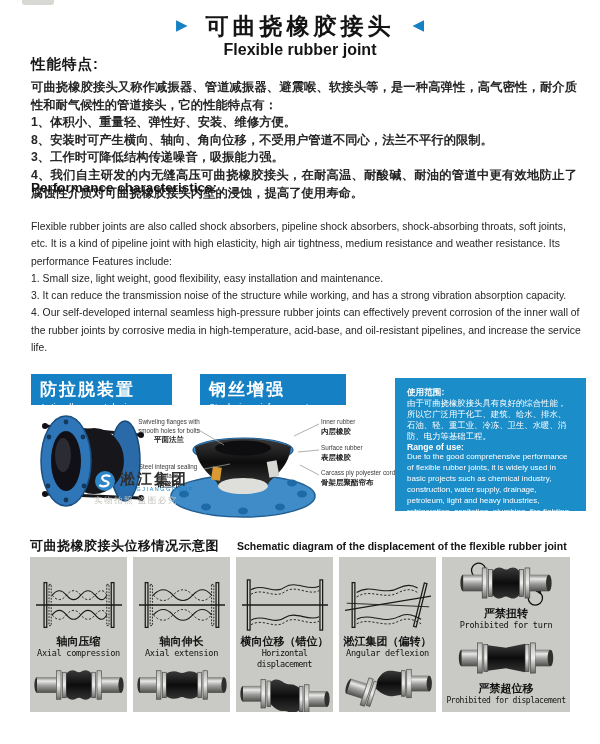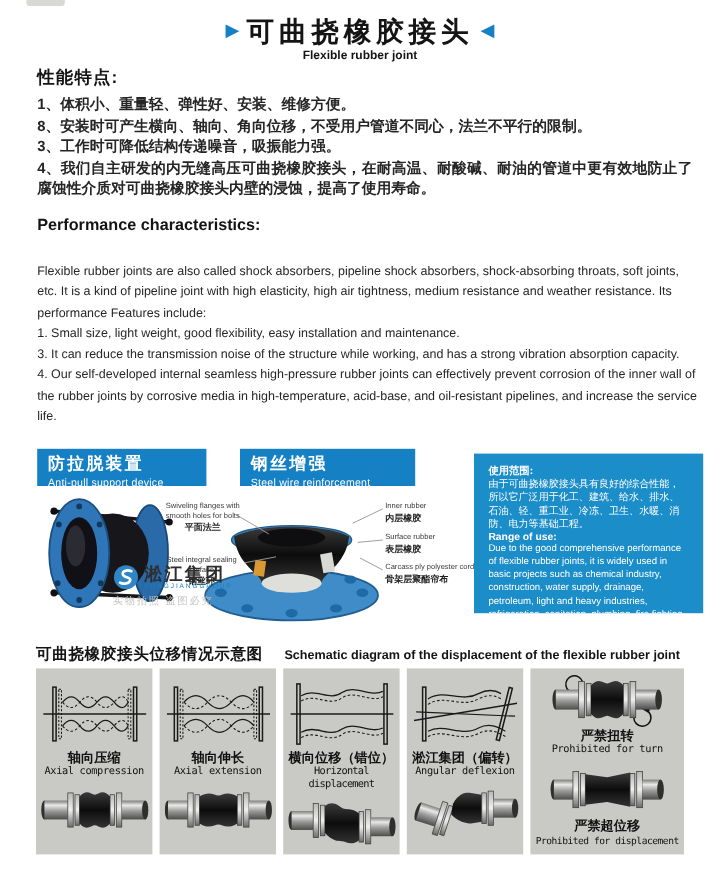--- a/index.html
+++ b/index.html
@@ -4,35 +4,35 @@
 <style>
   html,body{margin:0;padding:0;background:#fff;}
   .page{position:relative;width:600px;height:744px;background:#ffffff;overflow:hidden;
         font-family:"Liberation Sans","DejaVu Sans",sans-serif;color:#1f1f1f;}
 
   .top-mark{position:absolute;left:22px;top:0;width:32px;height:5px;background:#d8d8d4;border-radius:0 0 3px 3px;}
 
   
   .title-row{position:absolute;top:11px;left:0;right:0;text-align:center;white-space:nowrap;}
   .title-mark{color:var(--accent);font-size:15px;vertical-align:4px;}
-  .title-cn{display:inline-block;margin:0 6px;font-size:23px;font-weight:bold;letter-spacing:4px;color:#141414;}
-  .title-en{position:absolute;top:41px;left:0;right:0;text-align:center;font-size:10px;font-weight:bold;color:#141414;}
+  .title-cn{display:inline-block;margin:0 18px;font-size:23px;font-weight:bold;letter-spacing:4px;color:#141414;}
+  .title-en{position:absolute;top:41px;left:0;right:0;text-align:center;font-size:16px;font-weight:bold;color:#141414;}
 
   
   .h-cn{position:absolute;top:55px;left:31px;font-size:14.5px;font-weight:bold;color:#141414;letter-spacing:1px;}
   .cn-text{position:absolute;top:79px;left:31px;width:546px;font-size:12.3px;line-height:17.6px;color:#262626;font-weight:600;text-align:justify;}
 
   
   .h-en{position:absolute;top:180px;left:31px;font-size:13.5px;font-weight:bold;color:#141414;}
   .en-text{position:absolute;top:218px;left:31px;width:552px;font-size:10.4px;line-height:17.3px;color:#262626;}
 
   
   .products{position:absolute;top:372px;left:0;width:600px;height:156px;}
   .hdr-box{position:absolute;background:var(--accent);color:#fff;padding:4px 9px 3px;box-sizing:border-box;}
-  .hdr-box .t1{font-size:14px;font-weight:bold;letter-spacing:2px;}
+  .hdr-box .t1{font-size:17px;font-weight:bold;letter-spacing:2px;}
   .hdr-box .t2{font-size:8.8px;margin-top:1px;letter-spacing:.2px;}
   #hdr1{left:31px;top:2px;width:141px;height:31px;}
   #hdr2{left:200px;top:2px;width:146px;height:31px;}
   .prod1{position:absolute;left:28px;top:33px;}
   .prod2{position:absolute;left:168px;top:48px;}
   .leaders{position:absolute;left:0;top:0;pointer-events:none;}
   .annot{position:absolute;font-size:6.3px;color:#3a3a3a;line-height:8.6px;}
   .annot .cnl{font-weight:bold;font-size:7.5px;color:#222;margin-top:1px;}
   #an1{left:137px;top:46px;width:64px;text-align:center;}
   #an2{left:130px;top:91px;width:76px;text-align:center;}
@@ -48,21 +48,21 @@
   .wm-txt{margin-left:4px;}
   .wm-cn{font-size:15px;font-weight:bold;color:#2e2e2e;letter-spacing:2px;line-height:15px;}
   .wm-en{font-size:5.4px;color:var(--accent);letter-spacing:1.6px;}
   .wm-notice{font-size:8.5px;color:#c3c3bf;margin-top:3px;letter-spacing:1.5px;}
 
   
   .sch-h{position:absolute;top:536px;left:30px;white-space:nowrap;}
   .sch-cn{font-size:13px;font-weight:bold;color:#141414;letter-spacing:.5px;}
   .sch-en{font-size:10.5px;font-weight:bold;color:#141414;margin-left:18px;}
   .panels{position:absolute;top:557px;left:30px;width:540px;height:155px;display:flex;gap:6px;}
-  .panel{background:var(--panelgray);flex:0 0 97px;text-align:center;padding-top:9px;box-sizing:border-box;overflow:hidden;}
+  .panel{background:var(--panelgray);flex:0 0 97px;text-align:center;padding-top:19px;box-sizing:border-box;overflow:hidden;}
   .panel.wide{flex:0 0 128px;padding-top:0;}
   .lbl-cn{font-family:"DejaVu Serif","Liberation Serif",serif;font-weight:bold;font-size:11px;color:#111;line-height:13px;margin-top:1px;}
   .lbl-en{font-family:"DejaVu Sans Mono","Liberation Mono",monospace;font-size:8.6px;color:#111;line-height:11px;letter-spacing:-.3px;}
   .panel svg{display:block;margin:0 auto;}
 </style>
 </head>
 <body>
 
 <svg width="0" height="0" style="position:absolute">
   <defs>
@@ -91,20 +91,21 @@
 <div class="page">
   <div class="top-mark"></div>
 
   <div class="title-row">
     <span class="title-mark">▶</span><span class="title-cn">可曲挠橡胶接头</span><span class="title-mark">◀</span>
   </div>
   <div class="title-en">Flexible rubber joint</div>
 
   <div class="h-cn">性能特点:</div>
   <div class="cn-text">
+    <div>可曲挠橡胶接头又称作减振器、管道减振器、避震喉、软接头等，是一种高弹性，高气密性，耐介质性和耐气候性的管道接头，它的性能特点有：</div>
     <div>1、体积小、重量轻、弹性好、安装、维修方便。</div>
     <div>8、安装时可产生横向、轴向、角向位移，不受用户管道不同心，法兰不平行的限制。</div>
     <div>3、工作时可降低结构传递噪音，吸振能力强。</div>
     <div>4、我们自主研发的内无缝高压可曲挠橡胶接头，在耐高温、耐酸碱、耐油的管道中更有效地防止了腐蚀性介质对可曲挠橡胶接头内壁的浸蚀，提高了使用寿命。</div>
   </div>
 
   <div class="h-en">Performance characteristics:</div>
   <div class="en-text">
     <div>Flexible rubber joints are also called shock absorbers, pipeline shock absorbers, shock-absorbing throats, soft joints, etc. It is a kind of pipeline joint with high elasticity, high air tightness, medium resistance and weather resistance. Its performance Features include:</div>
     <div>1. Small size, light weight, good flexibility, easy installation and maintenance.</div>

